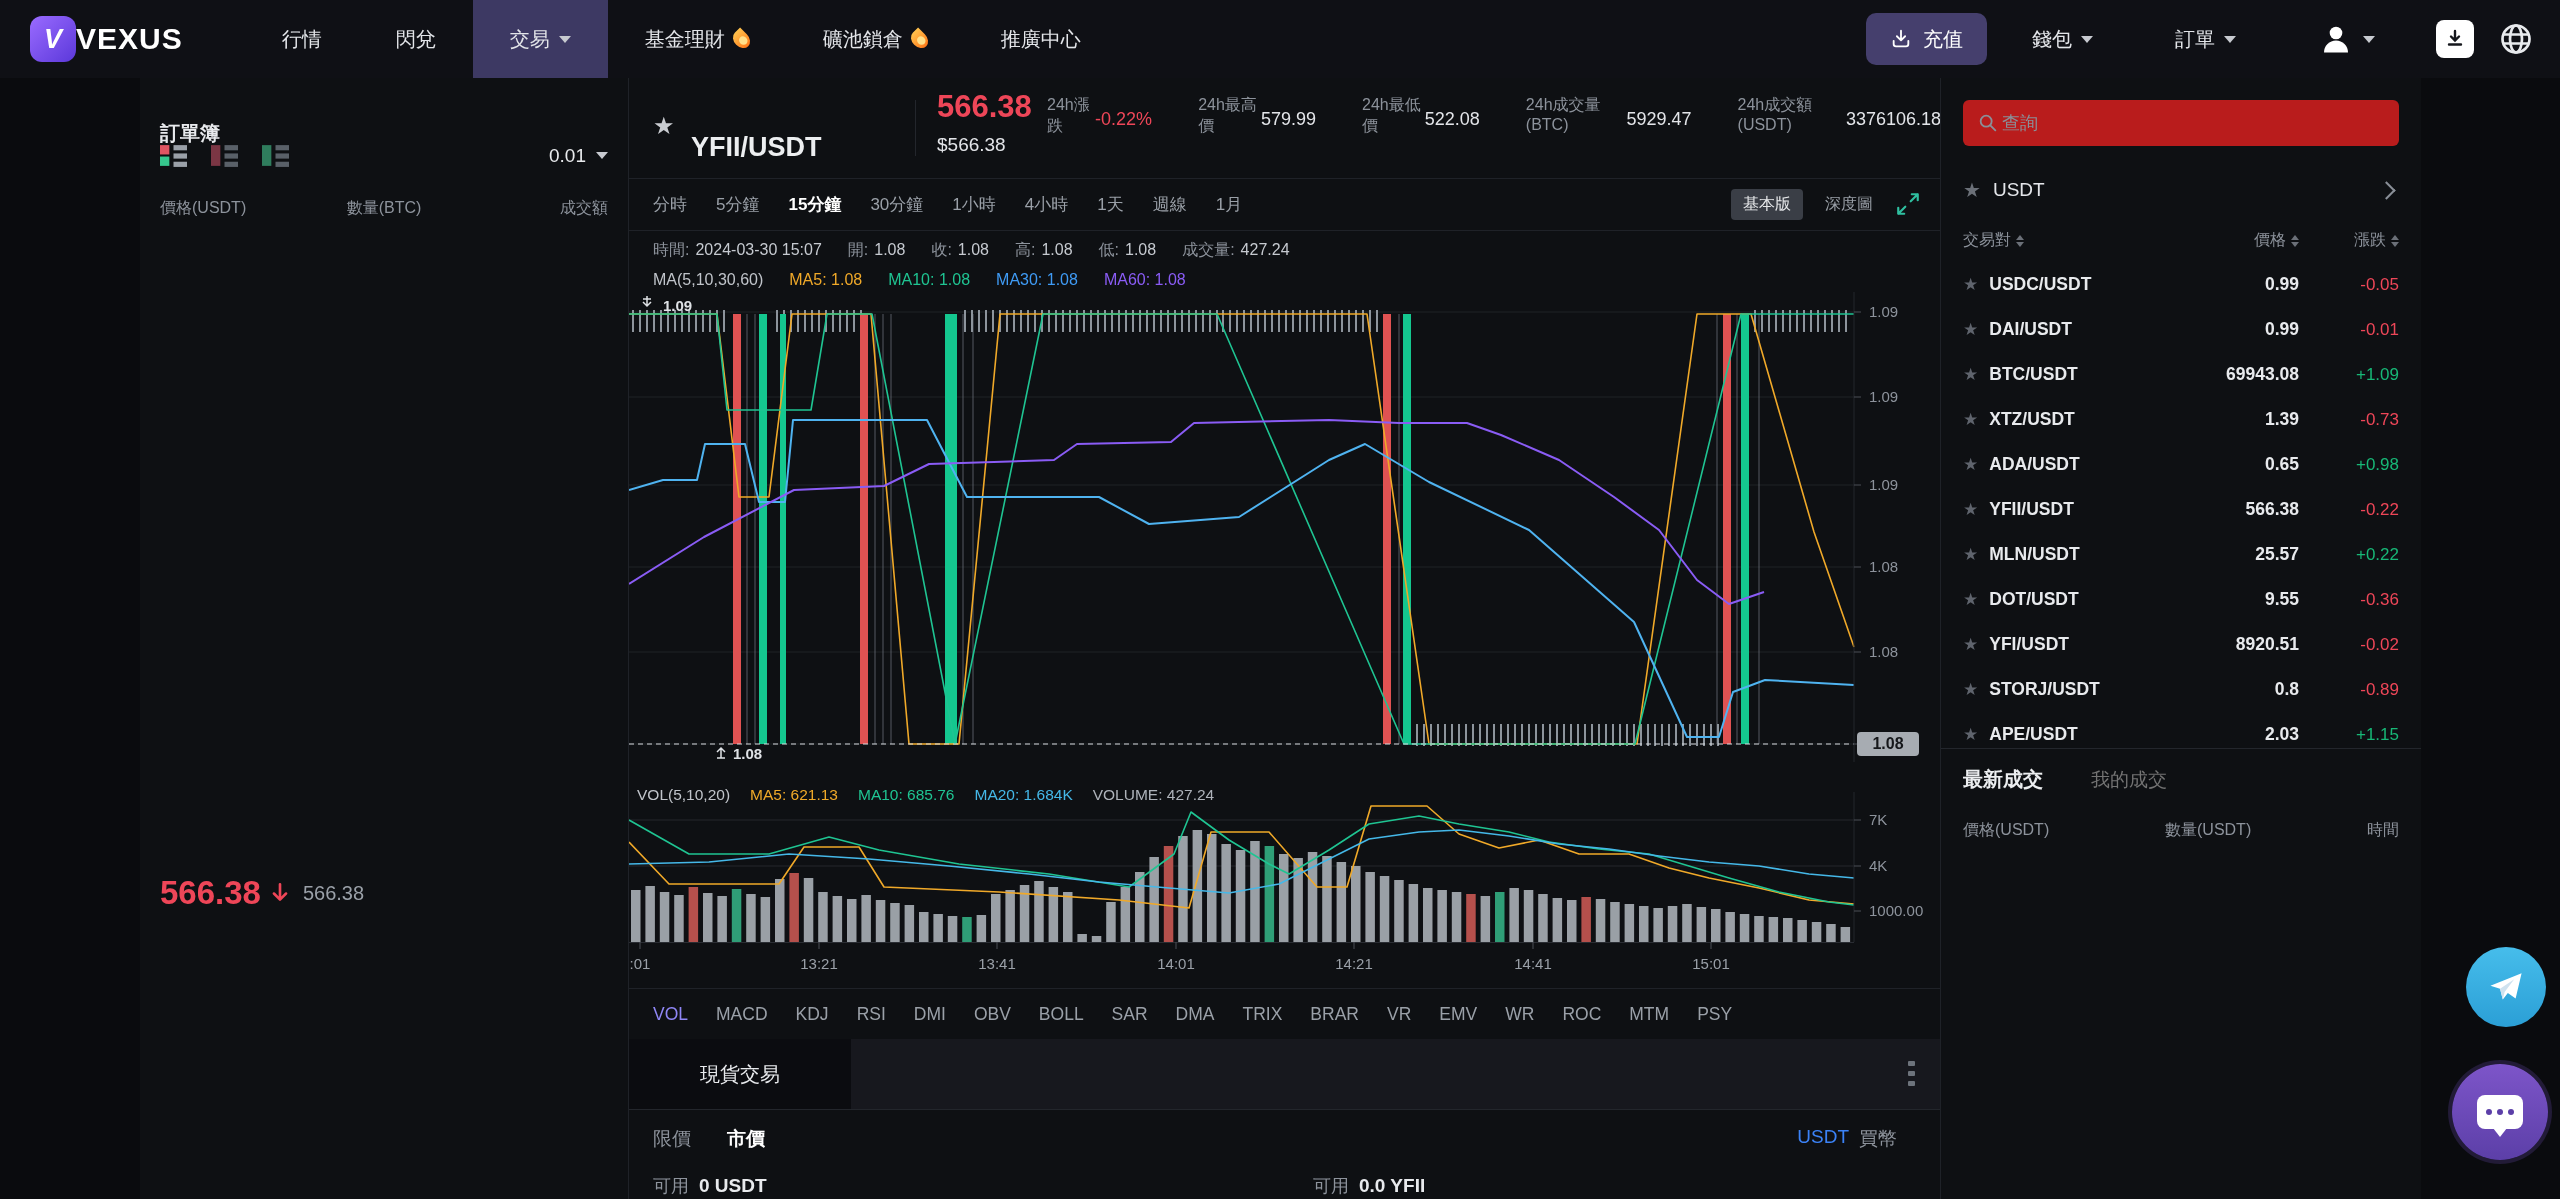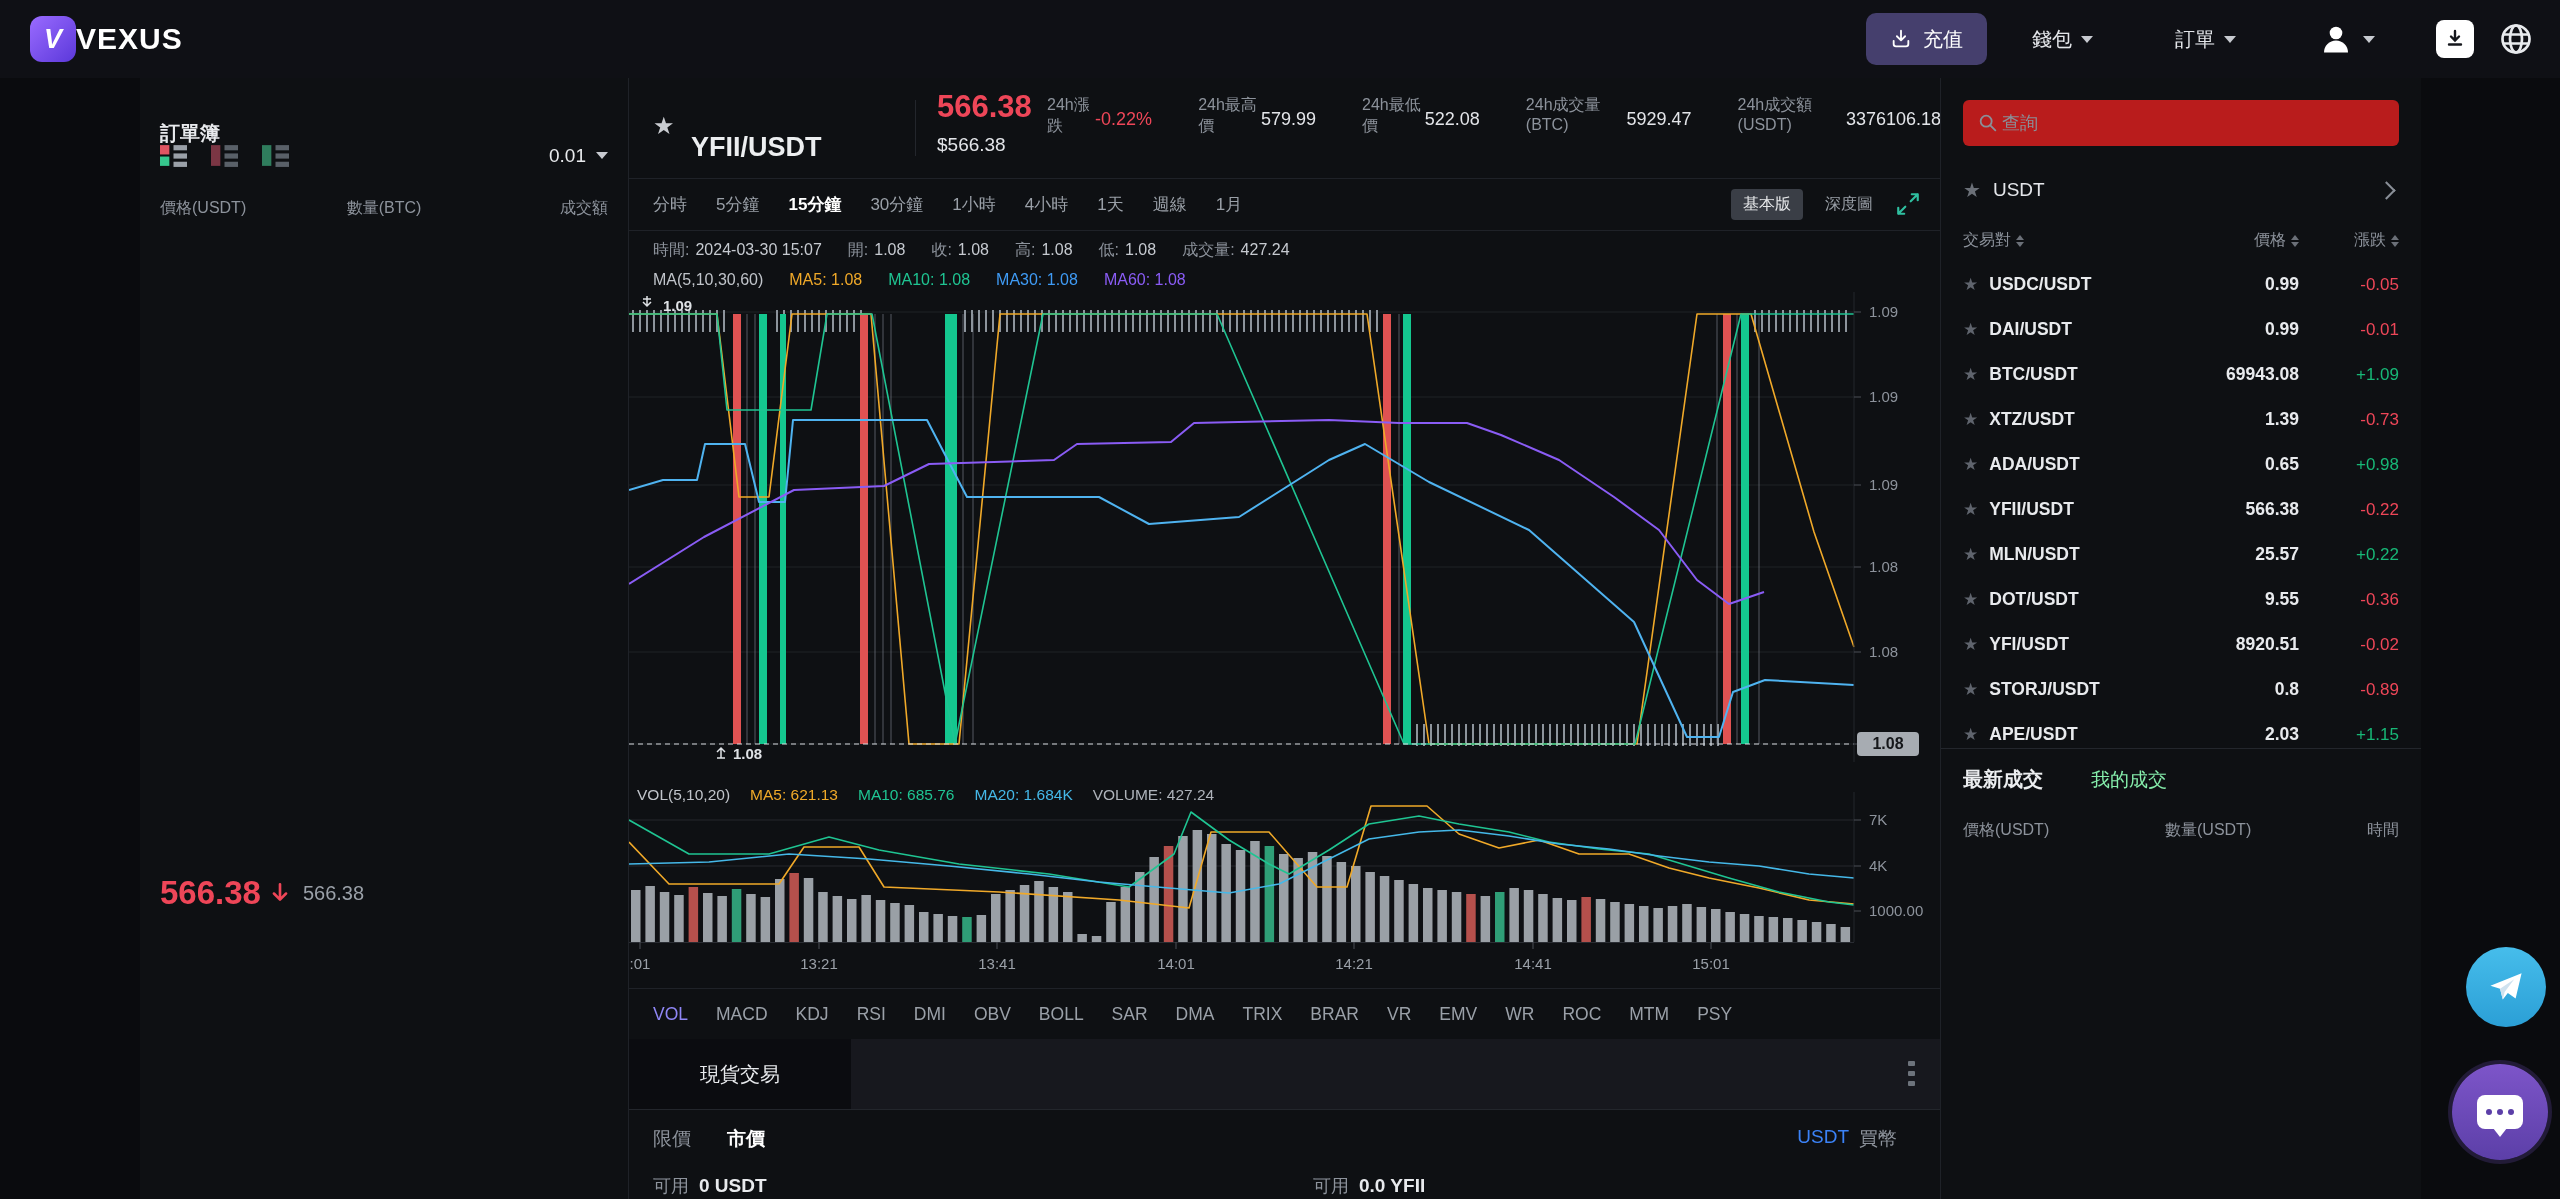--- a/index.html
+++ b/index.html
@@ -106,39 +106,62 @@
   .mrow{height:45px;display:flex;align-items:center;padding:0 22px;cursor:pointer;}
   .mrow .star{color:#5f646d;font-size:17px;margin-right:11px;}
   .mrow .name{flex:1;font-size:17.5px;font-weight:bold;color:#e8eaed;}
   .mrow .price{width:130px;text-align:right;font-size:17.5px;font-weight:bold;color:#e8eaed;}
   .mrow .chg{width:100px;text-align:right;font-size:17px;}
   .pos{color:#17b877;}
   .neg{color:#ee4658;}
   .rp-div{position:absolute;top:670px;left:0;right:0;height:1px;background:#23262c;}
   .trades-tabs{position:absolute;top:688px;left:22px;display:flex;align-items:baseline;gap:48px;}
   .tt-active{font-size:20px;font-weight:bold;color:#eceef0;cursor:pointer;}
-  .tt-other{font-size:19px;color:#86efac;cursor:pointer;}
+  .tt-other{font-size:19px;color:#737373;cursor:pointer;}
   .trades-headers{position:absolute;top:742px;left:22px;right:22px;display:flex;justify-content:space-between;color:#8d939c;font-size:16px;}
   
   .fab-tg{position:absolute;left:2466px;top:947px;width:80px;height:80px;border-radius:50%;background:linear-gradient(180deg,#46bdeb,#2b9fd6);display:flex;align-items:center;justify-content:center;cursor:pointer;z-index:9;}
   .fab-chat{position:absolute;left:2452px;top:1064px;width:96px;height:96px;border-radius:50%;background:linear-gradient(180deg,#7d55c9,#5c3fa8);box-shadow:0 0 0 4px #221b37;display:flex;align-items:center;justify-content:center;cursor:pointer;z-index:9;}
   .bubble{width:46px;height:34px;background:#fff;border-radius:8px;position:relative;display:flex;align-items:center;justify-content:center;gap:5px;}
   .bubble::after{content:'';position:absolute;bottom:-8px;left:50%;margin-left:-7px;border-left:7px solid transparent;border-right:7px solid transparent;border-top:9px solid #fff;}
   .bubble i{width:6px;height:6px;border-radius:50%;background:#5c3fa8;}
   .star::before{content:'★';}
 </style>
 </head>
 <body>
 
 <header class="nav">
   <div class="nav-left">
     <div class="logo">
       <div class="logo-icon">V</div>
       <span class="brand">VEXUS</span>
     </div>
+    <nav class="nav-menu">
+      <a class="nav-item">
+          <span>行情</span>
+        </a>
+      <a class="nav-item">
+          <span>閃兌</span>
+        </a>
+      <a class="nav-item active">
+          <span>交易</span>
+          <span class="caret"></span>
+        </a>
+      <a class="nav-item">
+          <span>基金理財</span>
+          <span class="flame"></span>
+        </a>
+      <a class="nav-item">
+          <span>礦池鎖倉</span>
+          <span class="flame"></span>
+        </a>
+      <a class="nav-item">
+          <span>推廣中心</span>
+        </a>
+    </nav>
   </div>
   <div class="nav-right">
     <button class="recharge">
       <svg width="22" height="22" viewBox="0 0 24 24" fill="none" stroke="#fff" stroke-width="2" stroke-linecap="round" stroke-linejoin="round">
           <path d="M12 3 v10 M7.5 9 L12 13.5 L16.5 9 M4 14 v3.5 a2.5 2.5 0 0 0 2.5 2.5 h11 a2.5 2.5 0 0 0 2.5 -2.5 V14"></path>
         </svg>
       <span>充值</span>
     </button>
     <a class="nav-item">
         <span>錢包</span>

